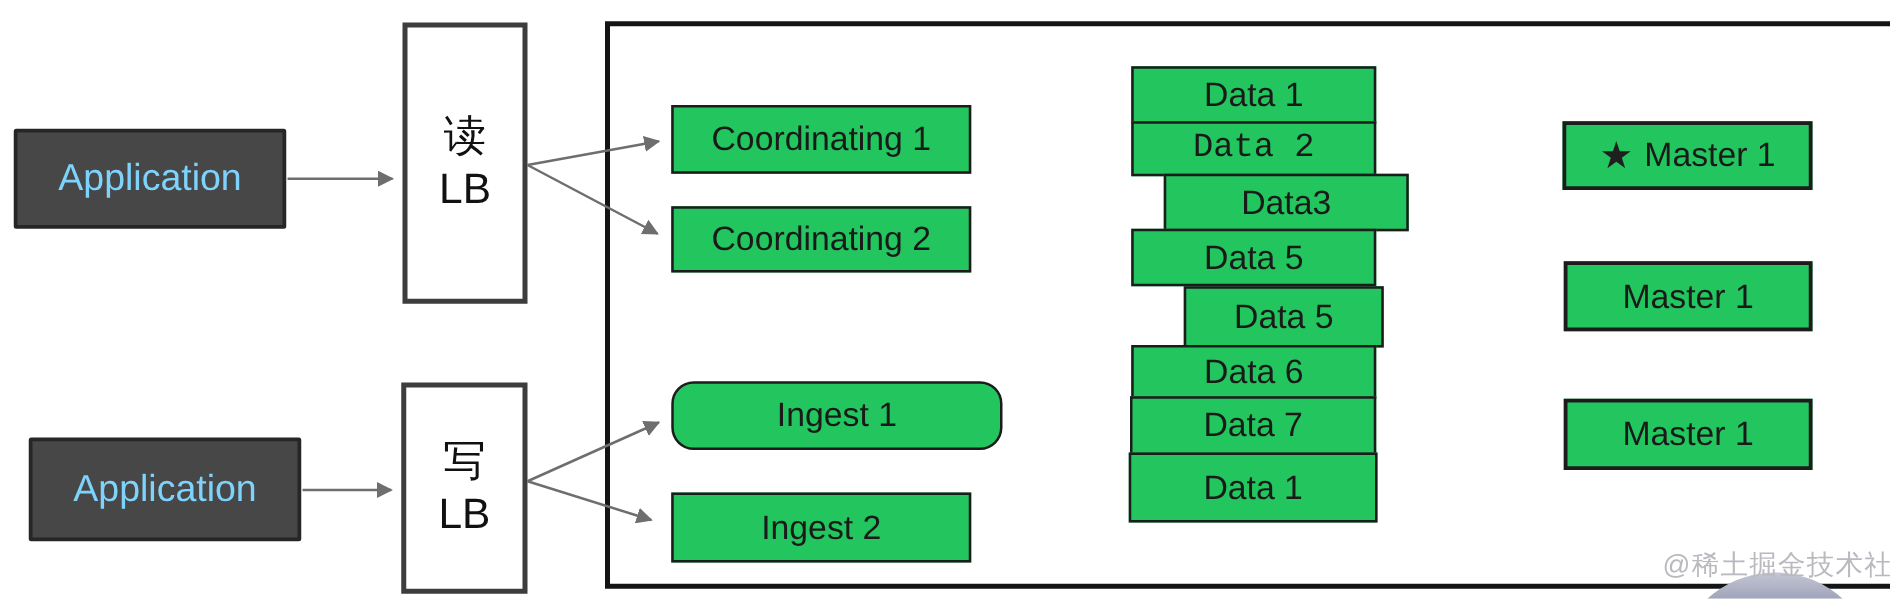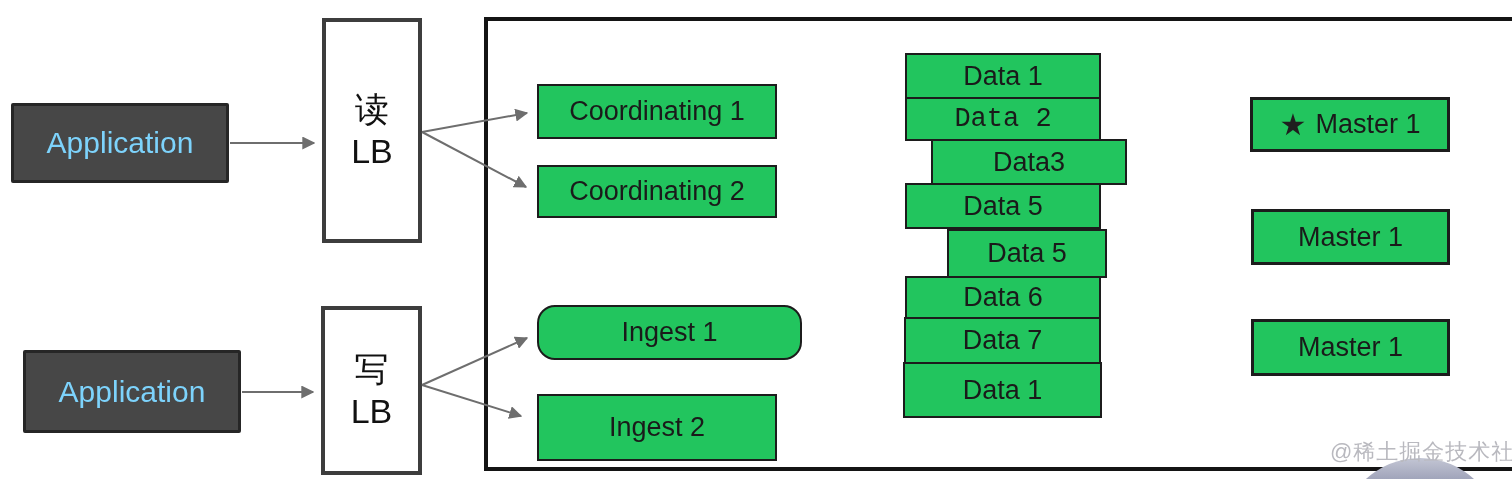--- a/index.html
+++ b/index.html
@@ -56,21 +56,21 @@
     background: #22c55e;
     border: 2px solid #1c1c1c;
     color: #1a1a1a;
     font-size: 27px;
     display: flex; align-items: center; justify-content: center;
     white-space: nowrap;
   }
   .coord-1  { left: 537px; top: 84px;  width: 240px; height: 55px; }
   .coord-2  { left: 537px; top: 165px; width: 240px; height: 53px; }
   .ingest-1 { left: 537px; top: 305px; width: 265px; height: 55px; border-radius: 18px; }
-  .ingest-2 { left: 537px; top: 394px; width: 240px; height: 67px; }
+  .ingest-2 { left: 537px; top: 394px; width: 240px; height: 56px; }
 
   .data-1 { left: 905px; top: 53px;  width: 196px; height: 46px; }
   .data-2 { left: 905px; top: 97px;  width: 196px; height: 44px; font-family: Liberation Mono, monospace; }
   .data-3 { left: 931px; top: 139px; width: 196px; height: 46px; }
   .data-4 { left: 905px; top: 183px; width: 196px; height: 46px; }
   .data-5 { left: 947px; top: 229px; width: 160px; height: 49px; }
   .data-6 { left: 905px; top: 276px; width: 196px; height: 43px; }
   .data-7 { left: 904px; top: 317px; width: 197px; height: 47px; }
   .data-8 { left: 903px; top: 362px; width: 199px; height: 56px; }
 

